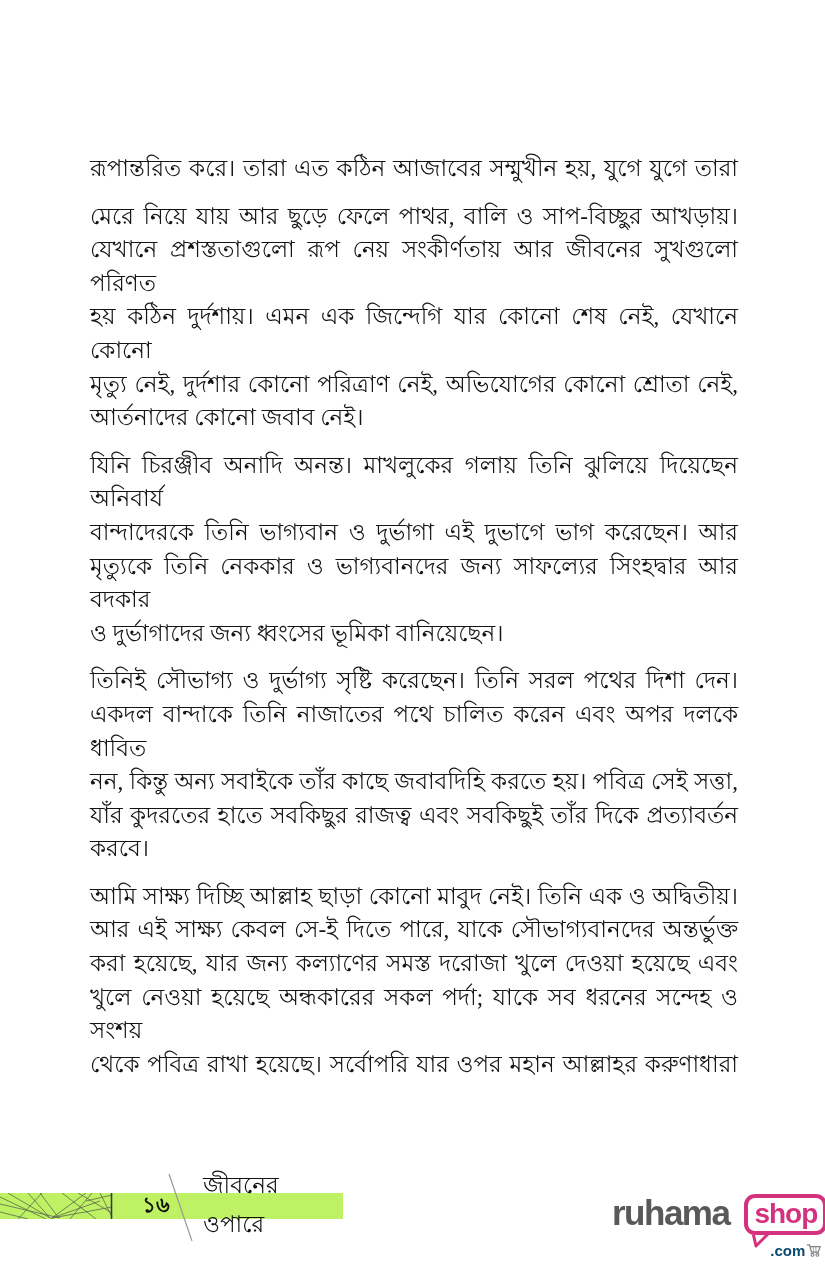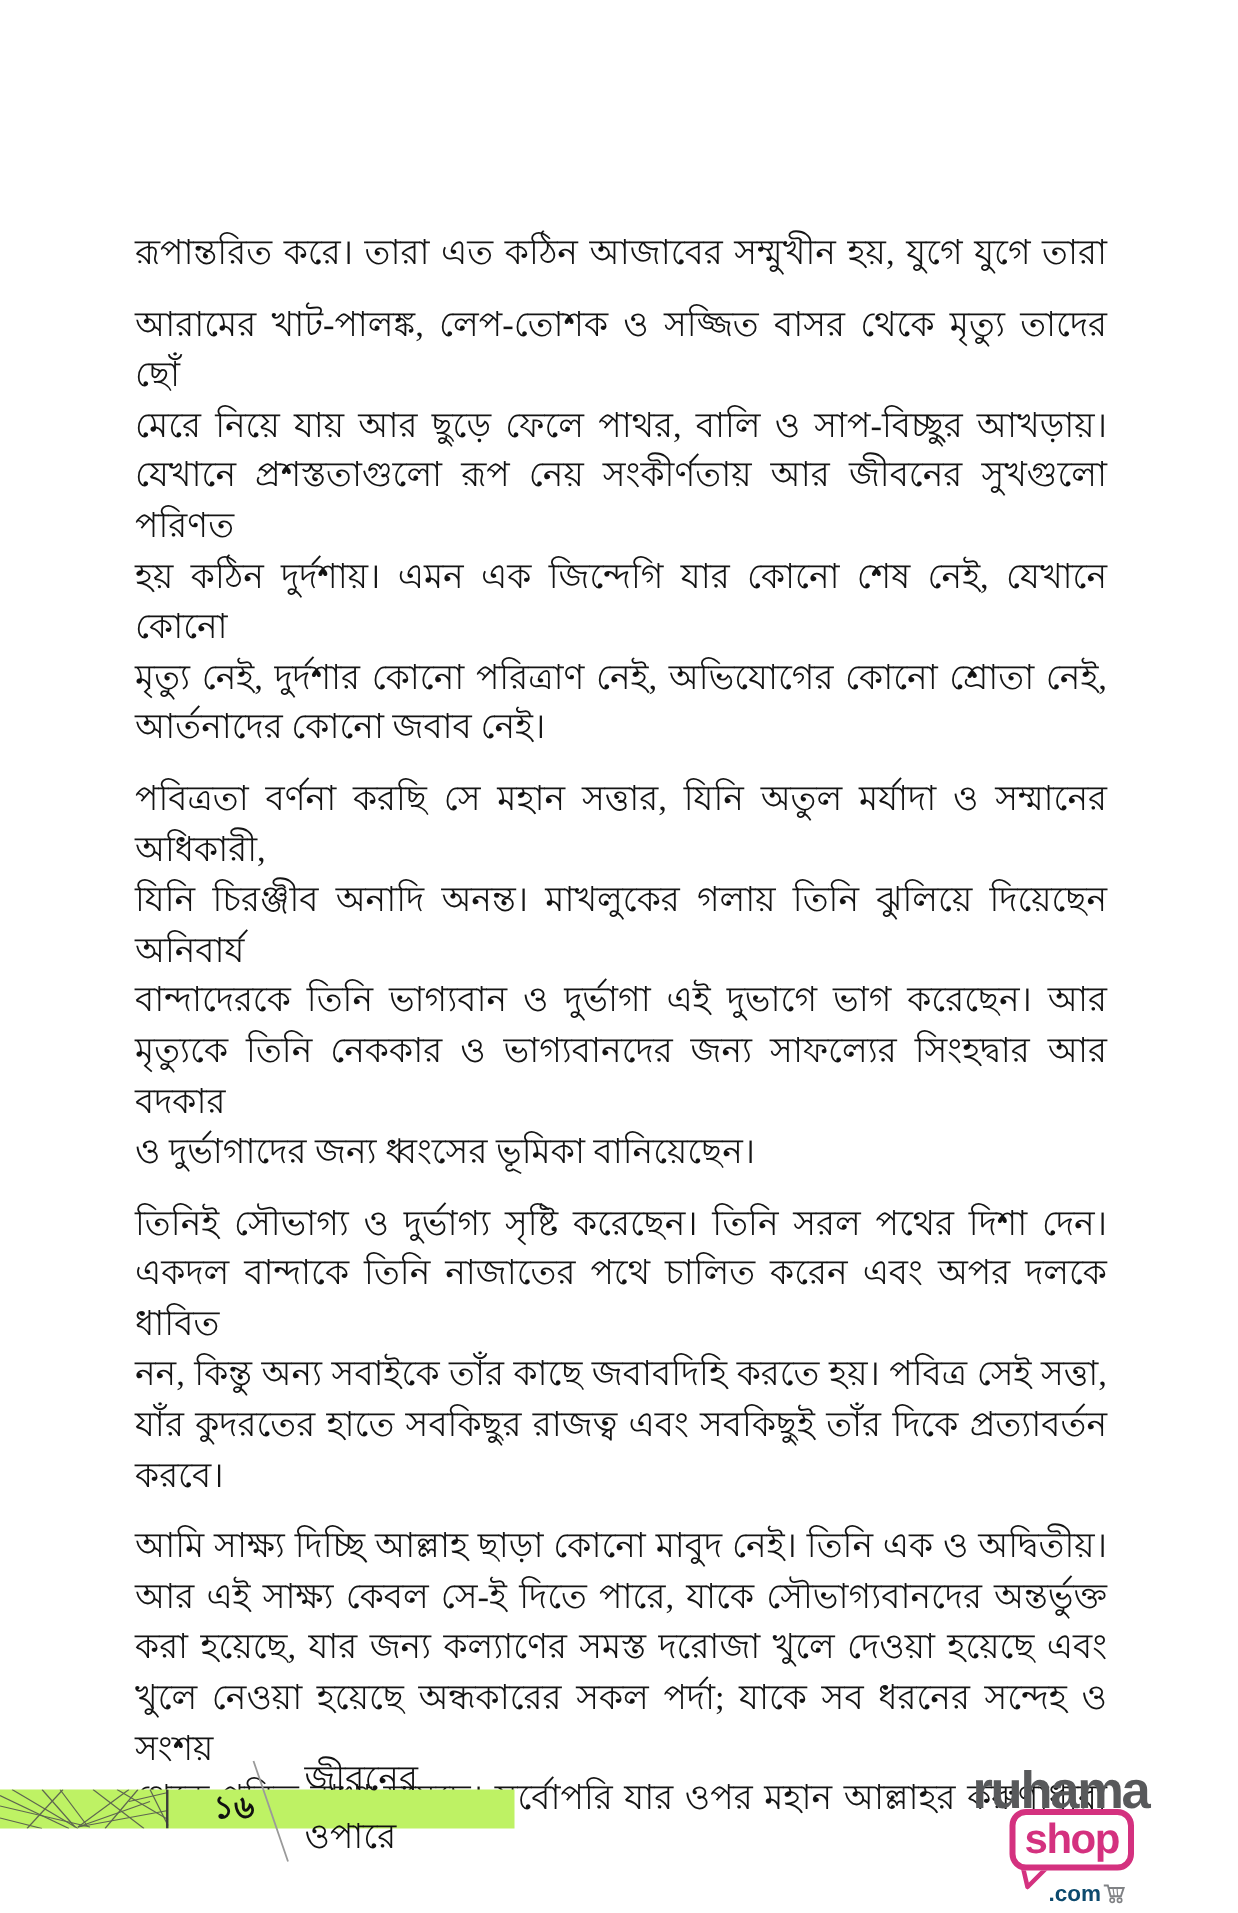--- a/index.html
+++ b/index.html
@@ -46,21 +46,21 @@
     display:flex;align-items:center;
     font-size:23px;color:#111;
   }
   .footer-slash{position:absolute;left:160px;top:1170px;width:40px;height:75px;pointer-events:none;}
 
   
   .logo{
     position:absolute;
     left:612px;top:1168px;width:190px;height:62px;
     font-family:"Liberation Sans", sans-serif;
-    display:flex;align-items:center;flex-direction:column;
+    display:flex;align-items:flex-end;
   }
   .logo-word1{
     font-size:35px;font-weight:bold;letter-spacing:-1.5px;
     color:#58595b;line-height:1;margin-top:8px;
   }
   .logo-bubble-wrap{position:relative;margin-left:15px;}
   .logo-bubble{
     border:4px solid #d4317f;border-radius:11px;
     background:#ffffff;color:#d4317f;
     font-size:28px;font-weight:bold;letter-spacing:-1px;
@@ -78,29 +78,27 @@
 </head>
 <body>
 
 <div class="page">
 
   <div class="text-body">
       <div class="paragraph">
         <div class="line">রূপান্তরিত করে। তারা এত কঠিন আজাবের সম্মুখীন হয়, যুগে যুগে তারা</div>
       </div>
       <div class="paragraph">
-        <div class="line">আরামের খাট-পালঙ্ক, লেপ-তোশক ও সজ্জিত বাসর থেকে মৃত্যু তাদের ছোঁ</div>
         <div class="line">মেরে নিয়ে যায় আর ছুড়ে ফেলে পাথর, বালি ও সাপ-বিচ্ছুর আখড়ায়।</div>
         <div class="line">যেখানে প্রশস্ততাগুলো রূপ নেয় সংকীর্ণতায় আর জীবনের সুখগুলো পরিণত</div>
         <div class="line">হয় কঠিন দুর্দশায়। এমন এক জিন্দেগি যার কোনো শেষ নেই, যেখানে কোনো</div>
         <div class="line">মৃত্যু নেই, দুর্দশার কোনো পরিত্রাণ নেই, অভিযোগের কোনো শ্রোতা নেই,</div>
         <div class="line line-last">আর্তনাদের কোনো জবাব নেই।</div>
       </div>
       <div class="paragraph">
-        <div class="line">পবিত্রতা বর্ণনা করছি সে মহান সত্তার, যিনি অতুল মর্যাদা ও সম্মানের অধিকারী,</div>
         <div class="line">যিনি চিরঞ্জীব অনাদি অনন্ত। মাখলুকের গলায় তিনি ঝুলিয়ে দিয়েছেন অনিবার্য</div>
         <div class="line">বান্দাদেরকে তিনি ভাগ্যবান ও দুর্ভাগা এই দুভাগে ভাগ করেছেন। আর</div>
         <div class="line">মৃত্যুকে তিনি নেককার ও ভাগ্যবানদের জন্য সাফল্যের সিংহদ্বার আর বদকার</div>
         <div class="line line-last">ও দুর্ভাগাদের জন্য ধ্বংসের ভূমিকা বানিয়েছেন।</div>
       </div>
       <div class="paragraph">
         <div class="line">তিনিই সৌভাগ্য ও দুর্ভাগ্য সৃষ্টি করেছেন। তিনি সরল পথের দিশা দেন।</div>
         <div class="line">একদল বান্দাকে তিনি নাজাতের পথে চালিত করেন এবং অপর দলকে ধাবিত</div>
         <div class="line">নন, কিন্তু অন্য সবাইকে তাঁর কাছে জবাবদিহি করতে হয়। পবিত্র সেই সত্তা,</div>
         <div class="line">যাঁর কুদরতের হাতে সবকিছুর রাজত্ব এবং সবকিছুই তাঁর দিকে প্রত্যাবর্তন</div>

